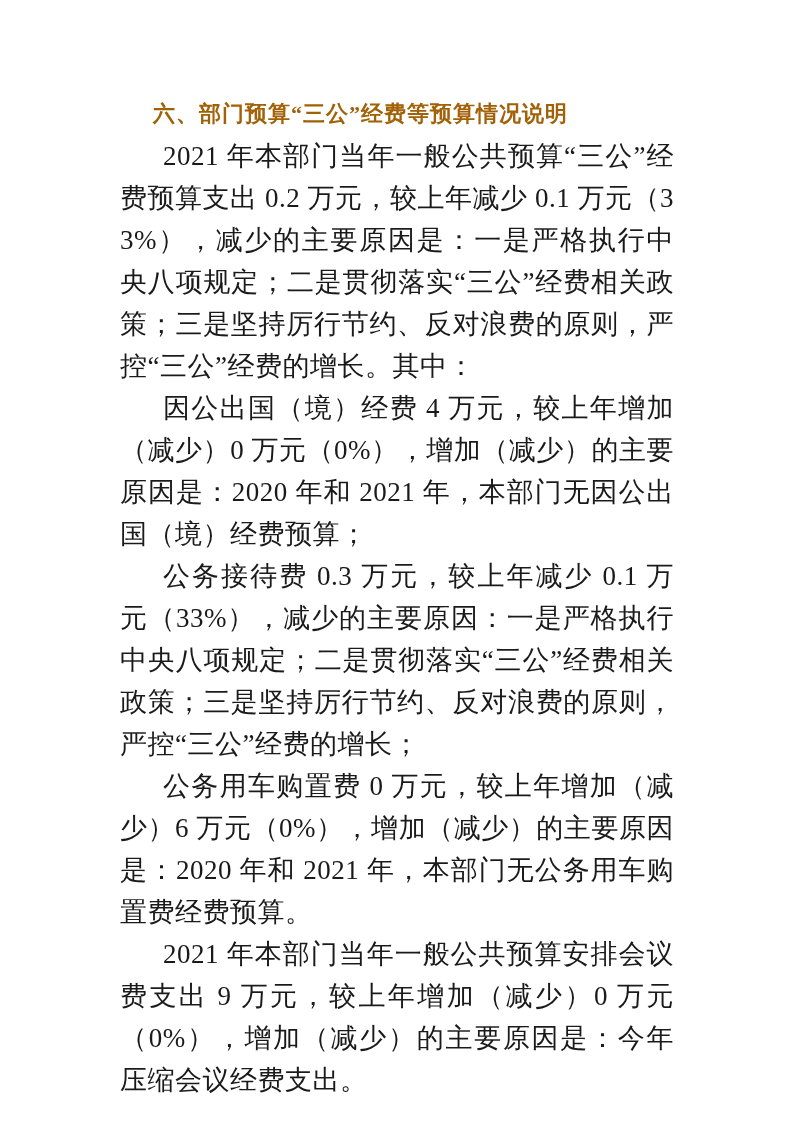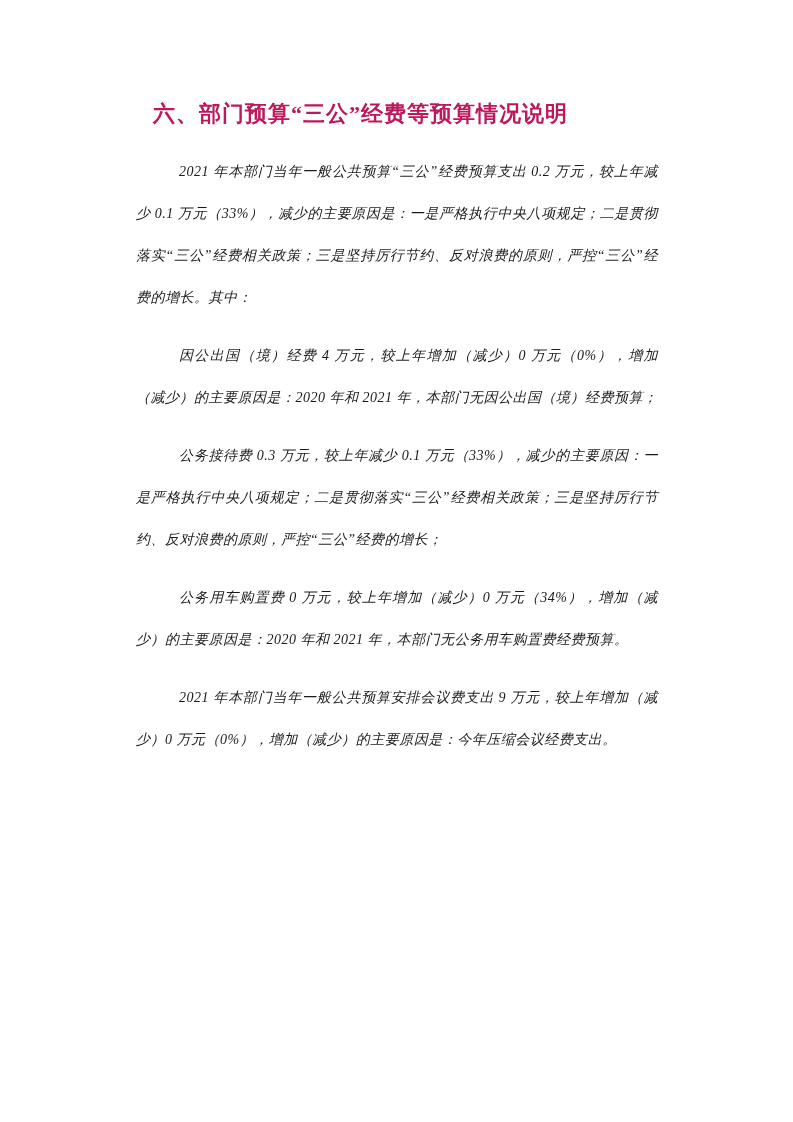--- a/index.html
+++ b/index.html
@@ -22,40 +22,39 @@
     top: 93px;
     width: 554px;
   }
   .doc-title {
     margin: 0;
     font-size: 22px;
     font-weight: 700;
     line-height: 42px;
     text-indent: 33px;
     letter-spacing: 1px;
-    color: #be185d;
+    color: #a16207;
   }
   .para {
-    margin: 16px;
-    font-size: 14px;
+    margin: 0;
+    font-size: 27px;
     font-weight: 400;
     line-height: 42px;
     text-indent: 43px;
     text-align: justify;
     letter-spacing: 0.5px;
     color: #1a1a1a;
     word-break: break-all;
-    font-style: italic;
   }
 </style>
 </head>
 <body>
 
 <div class="page">
   <div class="content">
     <h1 class="doc-title">六、部门预算“三公”经费等预算情况说明</h1>
     <p class="para">2021 年本部门当年一般公共预算“三公”经费预算支出 0.2 万元，较上年减少 0.1 万元（33%），减少的主要原因是：一是严格执行中央八项规定；二是贯彻落实“三公”经费相关政策；三是坚持厉行节约、反对浪费的原则，严控“三公”经费的增长。其中：</p>
     <p class="para">因公出国（境）经费 4 万元，较上年增加（减少）0 万元（0%），增加（减少）的主要原因是：2020 年和 2021 年，本部门无因公出国（境）经费预算；</p>
     <p class="para">公务接待费 0.3 万元，较上年减少 0.1 万元（33%），减少的主要原因：一是严格执行中央八项规定；二是贯彻落实“三公”经费相关政策；三是坚持厉行节约、反对浪费的原则，严控“三公”经费的增长；</p>
-    <p class="para">公务用车购置费 0 万元，较上年增加（减少）0 万元（34%），增加（减少）的主要原因是：2020 年和 2021 年，本部门无公务用车购置费经费预算。</p>
+    <p class="para">公务用车购置费 0 万元，较上年增加（减少）6 万元（0%），增加（减少）的主要原因是：2020 年和 2021 年，本部门无公务用车购置费经费预算。</p>
     <p class="para">2021 年本部门当年一般公共预算安排会议费支出 9 万元，较上年增加（减少）0 万元（0%），增加（减少）的主要原因是：今年压缩会议经费支出。</p>
   </div>
 </div>
 
 </body></html>

